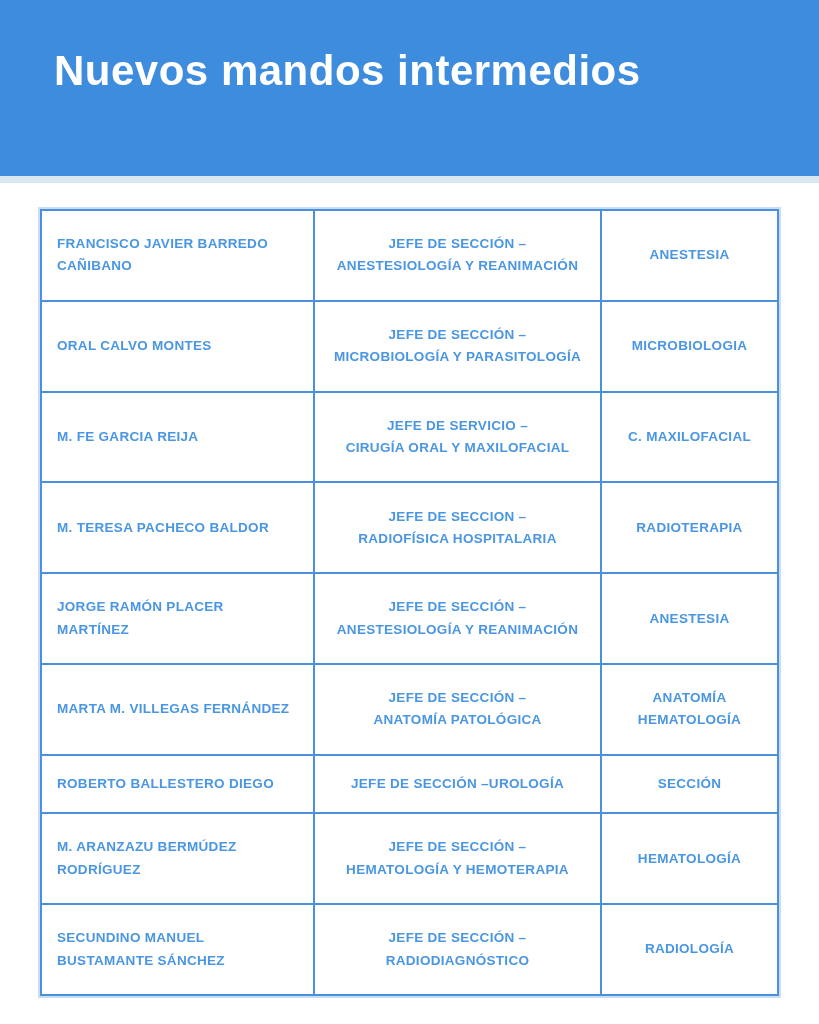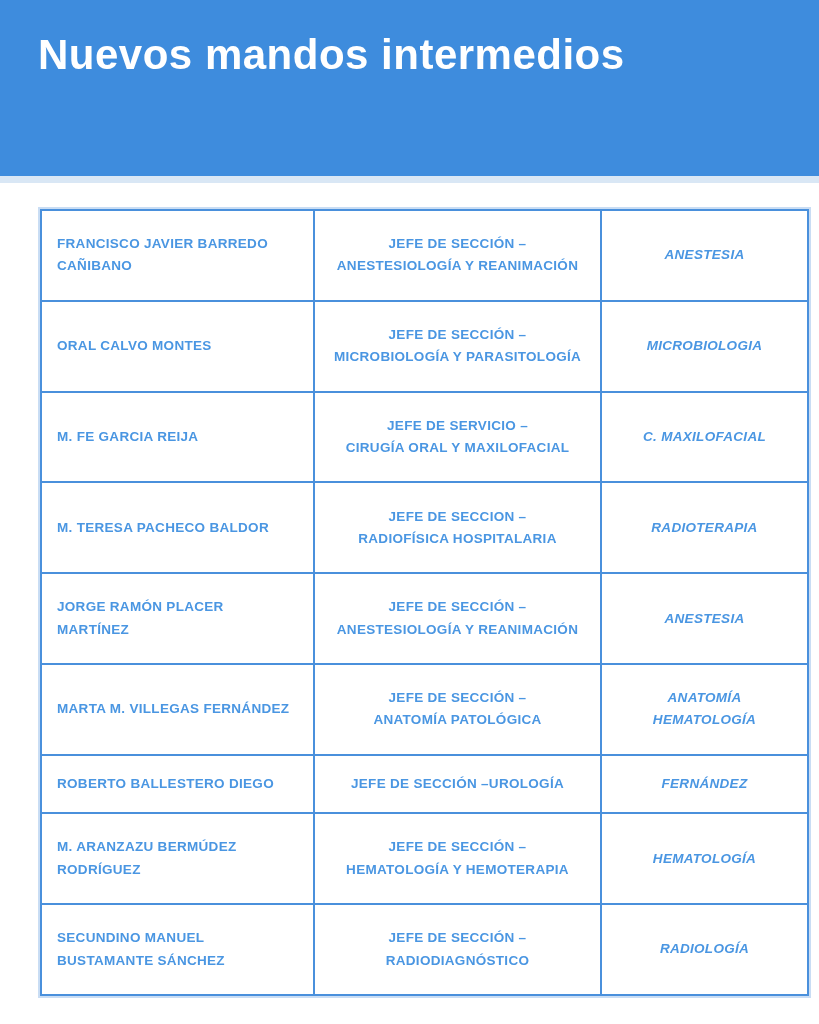--- a/index.html
+++ b/index.html
@@ -16,21 +16,21 @@
     background: #ffffff;
     overflow: hidden;
   }
   .hero {
     width: 100%;
     height: 176px;
     background: #3E8CDD;
     padding: 27px 40px 0 38px;
   }
   .title {
-    margin: 0;
+    margin: 16px;
     color: #ffffff;
     font-size: 42px;
     font-weight: 800;
     letter-spacing: 0.5px;
     line-height: 1.31;
   }
   .title span { display: block; }
   .accent-strip {
     width: 100%;
     height: 7px;
@@ -63,24 +63,23 @@
     width: 273px;
     text-align: left;
     padding: 8px 18px 8px 15px;
   }
   td.cell-position {
     width: 287px;
     text-align: center;
     padding: 8px 14px;
   }
   td.cell-department {
-    width: 207px;
+    width: 177px;
     text-align: center;
     padding: 8px 10px;
-    font-style: italic;
   }
 </style>
 </head>
 <body>
 
 <div class="page">
   <header class="hero">
     <h1 class="title">
       <span>Nuevos mandos intermedios</span>
     </h1>
@@ -124,21 +123,21 @@
           <tr>
             <td class="cell-name">MARTA M. VILLEGAS FERNÁNDEZ</td>
             <td class="cell-position">JEFE DE SECCIÓN –
 ANATOMÍA PATOLÓGICA</td>
             <td class="cell-department">ANATOMÍA
 HEMATOLOGÍA</td>
           </tr>
           <tr>
             <td class="cell-name">ROBERTO BALLESTERO DIEGO</td>
             <td class="cell-position">JEFE DE SECCIÓN –UROLOGÍA</td>
-            <td class="cell-department">FERNÁNDEZ</td>
+            <td class="cell-department">SECCIÓN</td>
           </tr>
           <tr>
             <td class="cell-name">M. ARANZAZU BERMÚDEZ
 RODRÍGUEZ</td>
             <td class="cell-position">JEFE DE SECCIÓN –
 HEMATOLOGÍA Y HEMOTERAPIA</td>
             <td class="cell-department">HEMATOLOGÍA</td>
           </tr>
           <tr>
             <td class="cell-name">SECUNDINO MANUEL

